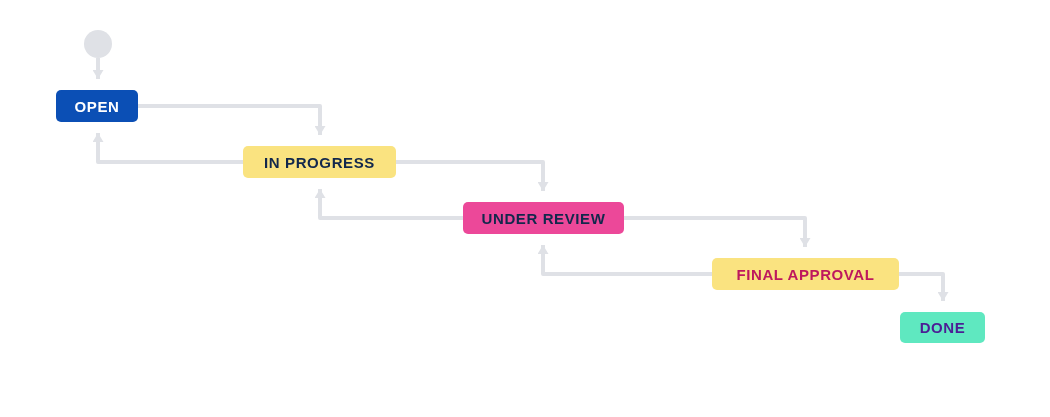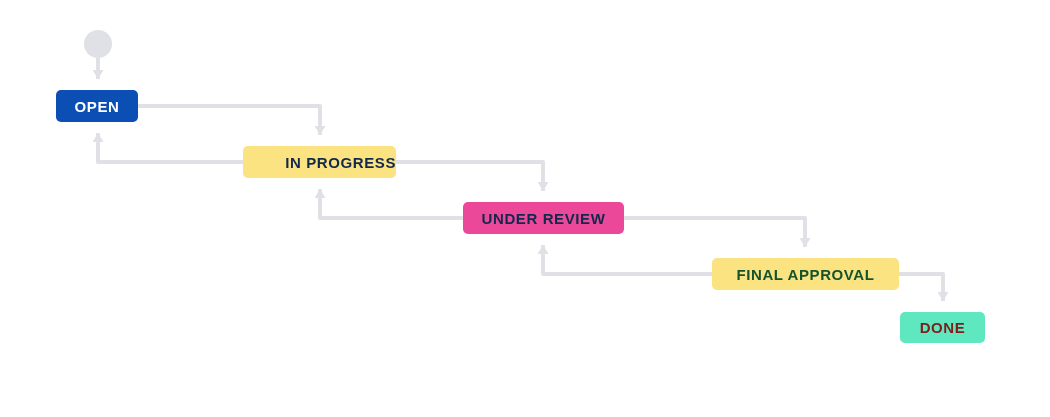--- a/index.html
+++ b/index.html
@@ -49,45 +49,44 @@
     background: #0b4fb5;
     color: #ffffff;
   }
   .node-in-progress {
     left: 243px;
     top: 146px;
     width: 153px;
     height: 32px;
     background: #fae380;
     color: #12284c;
-    justify-content: flex-end;
   }
   .node-under-review {
     left: 463px;
     top: 202px;
     width: 161px;
     height: 32px;
     background: #ec4899;
     color: #12284c;
   }
   .node-final-approval {
     left: 712px;
     top: 258px;
     width: 187px;
     height: 32px;
     background: #fae380;
-    color: #14532d;
+    color: #be185d;
   }
   .node-done {
     left: 900px;
     top: 312px;
     width: 85px;
     height: 31px;
     background: #5fe8c0;
-    color: #7f1d1d;
+    color: #4c1d95;
   }
   .start-dot {
     position: absolute;
     left: 84px;
     top: 30px;
     width: 28px;
     height: 28px;
     border-radius: 50%;
     background: #dfe1e6;
   }

